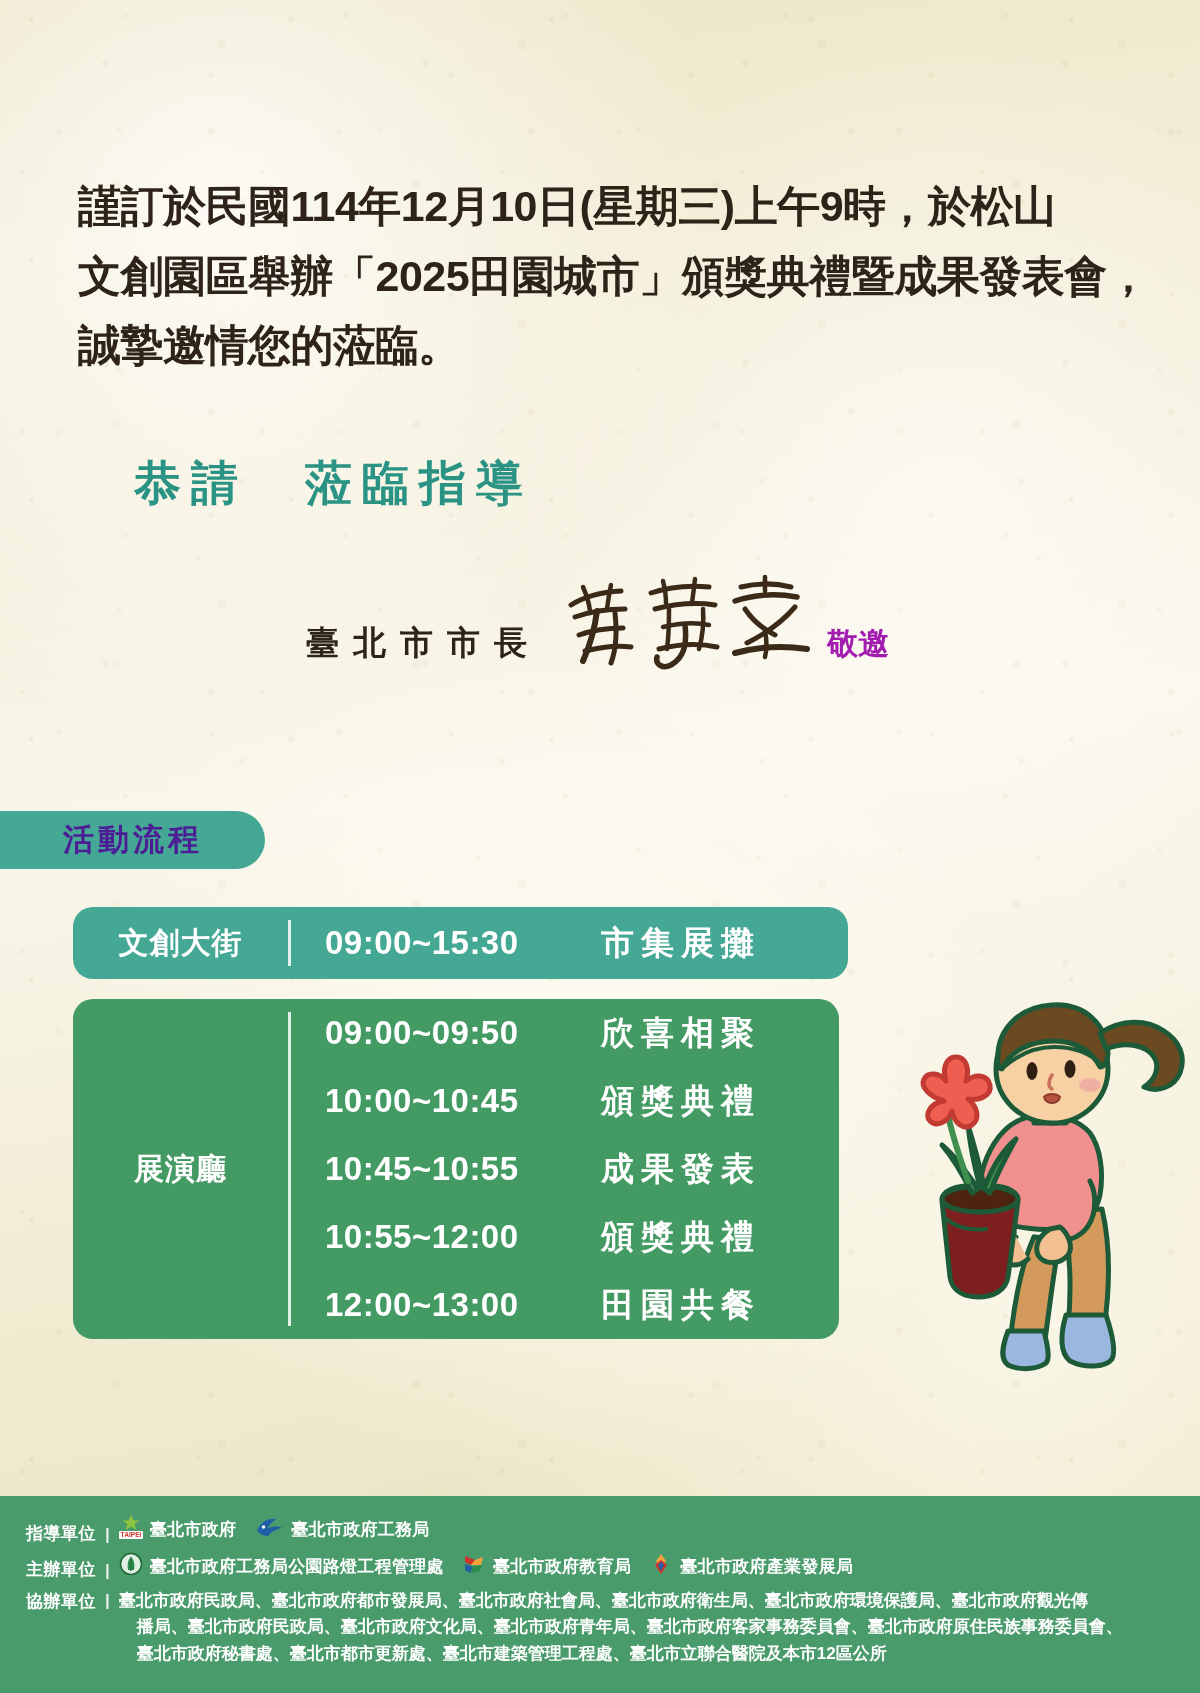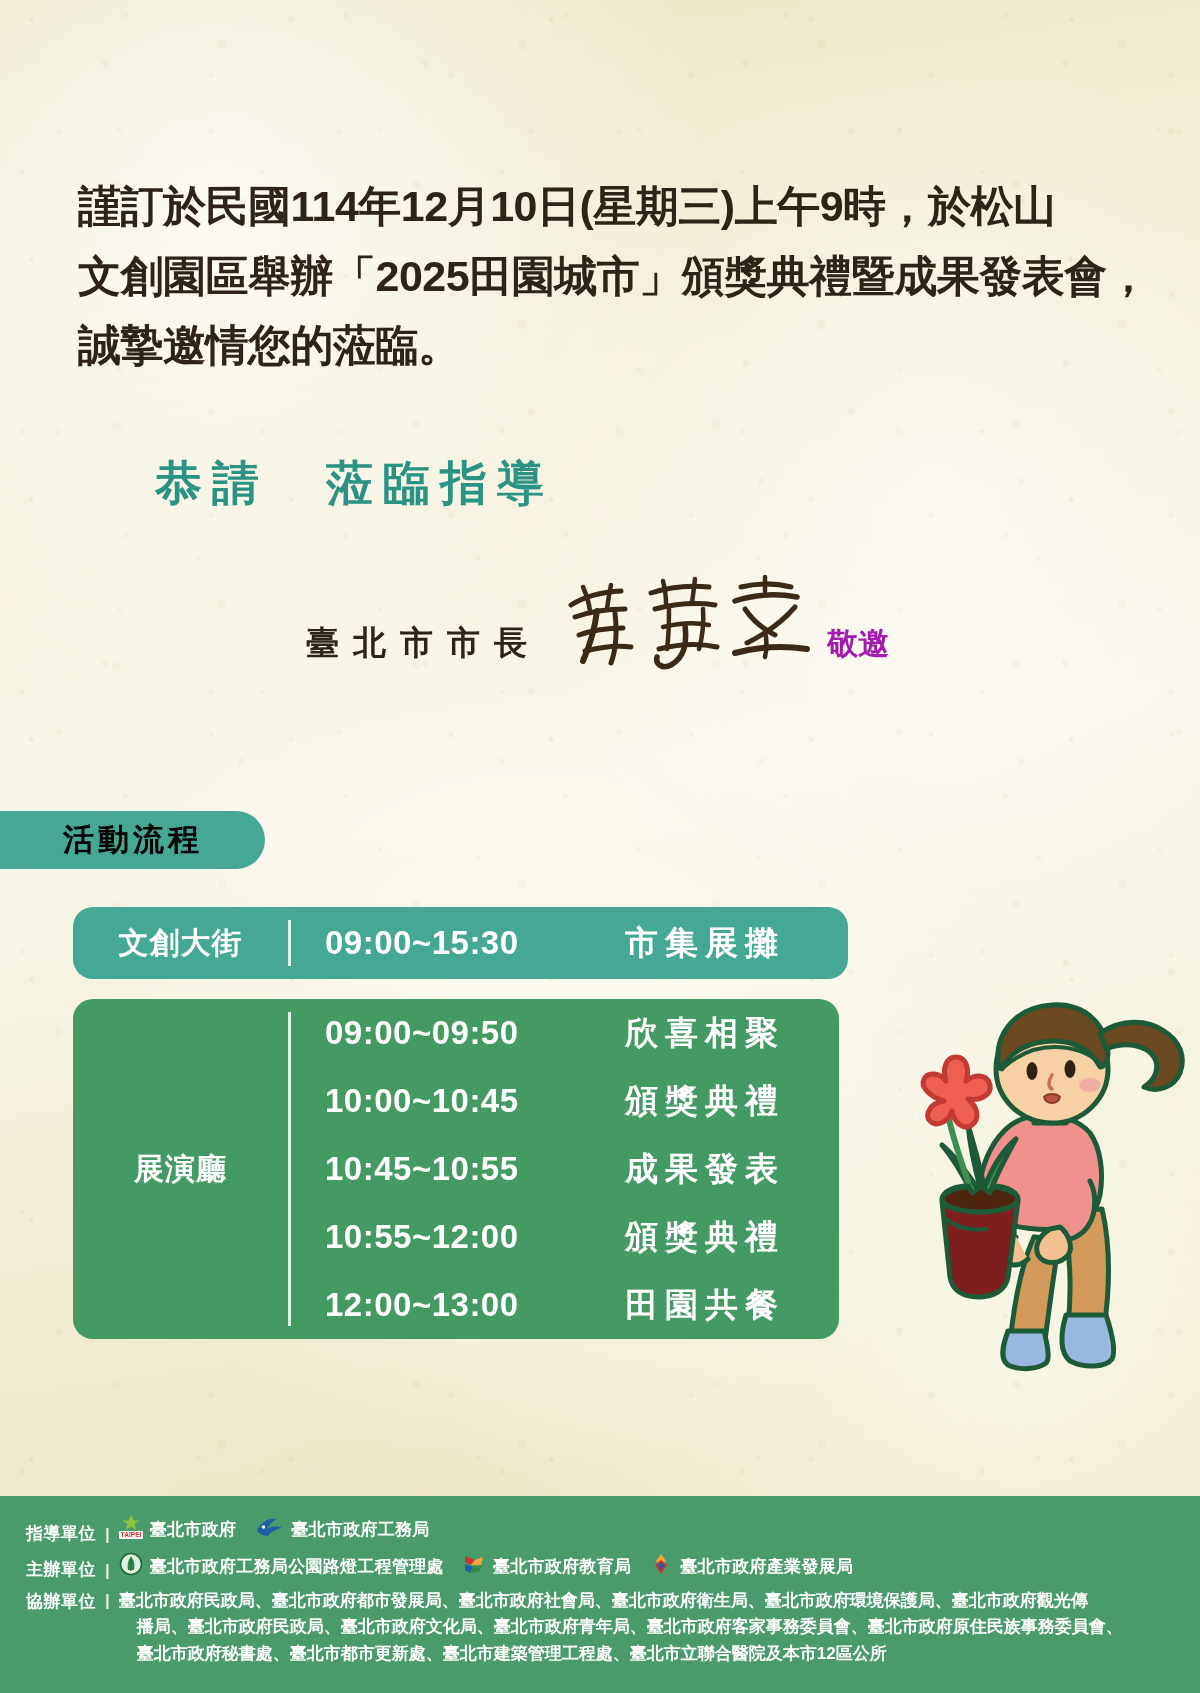--- a/index.html
+++ b/index.html
@@ -43,21 +43,21 @@
 
   
   #invite-text{
     position:absolute; left:78px; top:172px; width:1010px;
     font-size:43px; line-height:1.62; color:#2e2318; font-weight:700;
     letter-spacing:-.5px;
   }
   #invite-text div{ white-space:nowrap; }
 
   #salutation{
-    position:absolute; left:155px; top:452px;
+    position:absolute; left:134px; top:452px;
     font-size:47px; font-weight:700; color:#2a9384; letter-spacing:10px;text-align:right;
   }
 
   
   #signature-row{
     position:absolute; left:306px; top:565px;
     display:flex; align-items:flex-end;justify-content:space-between;
   }
   #mayor-title{
     font-size:33px; font-weight:700; color:#2e2318; letter-spacing:14px;
@@ -68,37 +68,37 @@
 
   
   #schedule-tab{
     position:absolute; left:-40px; top:811px;
     width:305px; height:58px;
     background:#45a894; border-radius:0 29px 29px 0;
     display:flex; align-items:center; justify-content:flex-end;
     padding-right:62px;
   }
   #schedule-tab span{
-    color:#000000; font-size:31px; font-weight:700; letter-spacing:4px;
+    color:#4c1d95; font-size:31px; font-weight:700; letter-spacing:4px;
   }
 
   .sched-box{
     position:absolute; left:73px; border-radius:20px;
     display:flex; align-items:center; color:#fff;
   }
   #sched-box-1{ top:907px; width:775px; height:72px; background:#45a894; }
   #sched-box-2{ top:999px; width:766px; height:340px; background:#449a63; }
 
   .venue{
     font-size:30px; font-weight:700; text-align:center; letter-spacing:1px;
     line-height:1.35; flex:0 0 215px;
   }
   .sched-divider{ width:3px; background:rgba(255,255,255,.85); align-self:stretch; margin:13px 0; flex:0 0 3px; }
   .rows{ flex:1; padding-left:34px; }
-  .row{ display:flex; align-items:center;gap:24px; }
+  .row{ display:flex; align-items:center; }
   #sched-box-2 .row{ height:68px; }
   .time{ font-size:33px; font-weight:700; letter-spacing:.5px; width:276px; font-variant-numeric:tabular-nums; }
   .act{ font-size:33px; font-weight:700; letter-spacing:7px; }
 
   
   #girl-illustration{ position:absolute; left:838px; top:975px; width:360px; height:400px; }
 
   
   #footer{
     position:absolute; left:0; bottom:0; width:1200px; height:197px;

